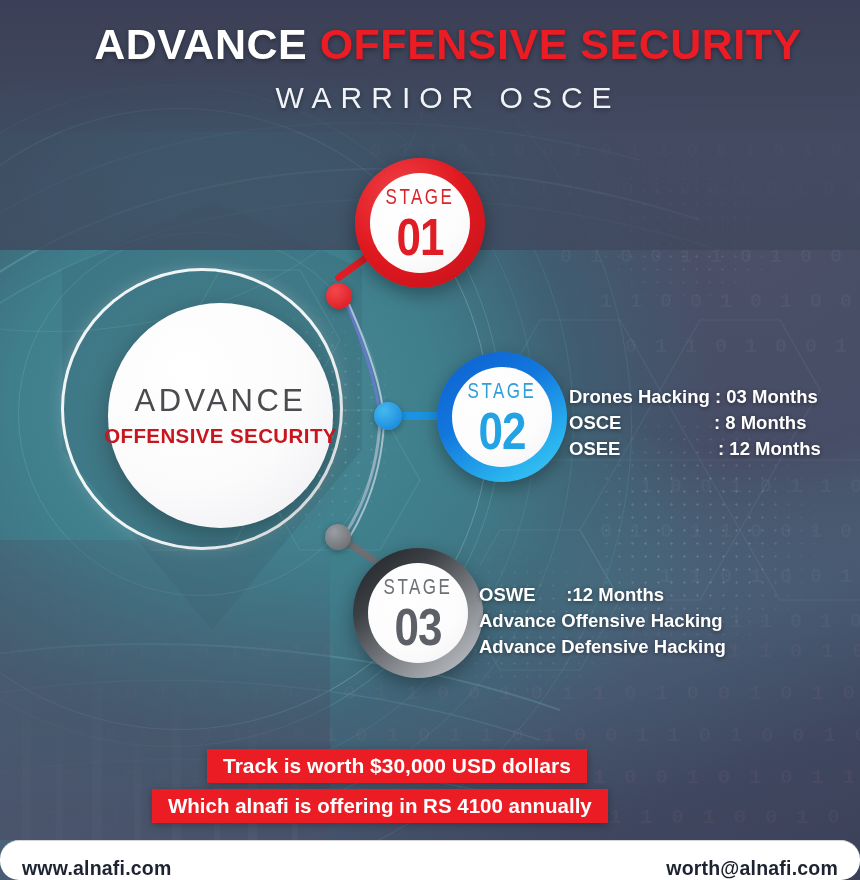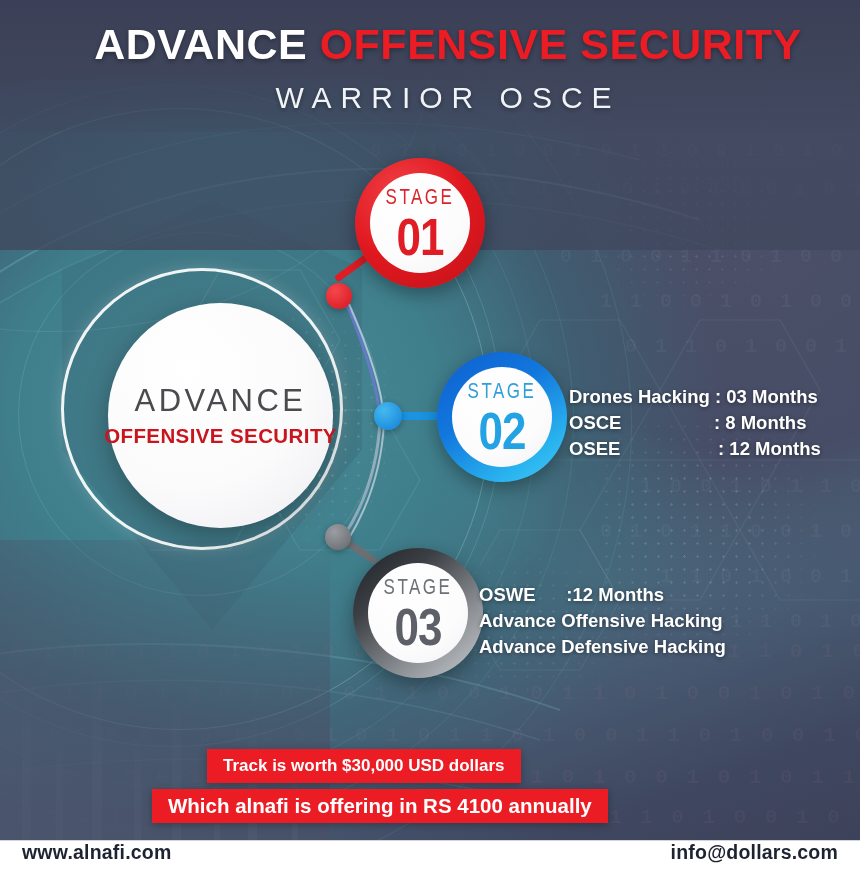--- a/index.html
+++ b/index.html
@@ -156,29 +156,30 @@
   #text2{left:569px;top:384px;}
   #text3{left:479px;top:582px;}
 
   
   .banner{
     position:absolute;z-index:8;background:#ec1c24;color:#ffffff;
     font-weight:700;white-space:nowrap;display:flex;align-items:center;justify-content:center;
     box-shadow:0 2px 8px rgba(0,0,0,0.28);
   }
   #banner1{left:276px;top:702px;height:34px;padding:0 16px;font-size:20.5px;}
-  #banner2{left:207px;top:749px;height:34px;padding:0 16px;font-size:17px;}
+  #banner2{left:207px;top:749px;height:34px;padding:0 16px;font-size:21px;}
   #banner3{left:152px;top:789px;height:34px;padding:0 16px;font-size:20.5px;}
 
   
   .footer{
     position:absolute;left:0;bottom:0;width:100%;height:40px;z-index:9;
-    background:#ffffff;display:flex;align-items:flex-start;
+    background:#ffffff;display:flex;align-items:flex-end;
     justify-content:space-between;box-sizing:border-box;padding:0 22px;
     border-top:1px solid #d4d4d8;
+    border-radius:19px;
   }
   .footer span{font-size:19.5px;font-weight:700;color:#1d2330;letter-spacing:0.2px;}
 </style>
 </head>
 <body>
 
 <div id="poster">
 
   <div class="bg-layer bg-base"></div>
   <div class="bg-layer">
@@ -318,16 +319,16 @@
   </div>
   <div class="stage-text" id="text3">OSWE      :12 Months
 Advance Offensive Hacking
 Advance Defensive Hacking</div>
 
   <div class="banner" id="banner2">Track is worth $30,000 USD dollars</div>
   <div class="banner" id="banner3">Which alnafi is offering in RS 4100 annually</div>
 
   <div class="footer">
     <span>www.alnafi.com</span>
-    <span>info@dollars.com</span>
+    <span>worth@alnafi.com</span>
   </div>
 
 </div>
 
 </body></html>

